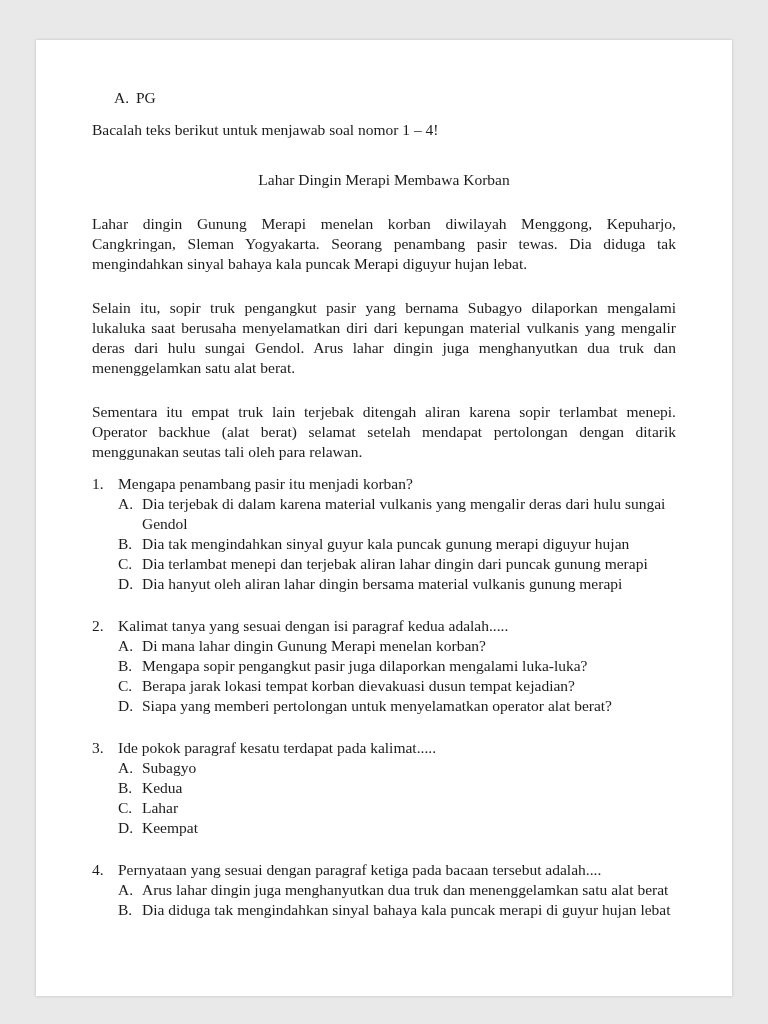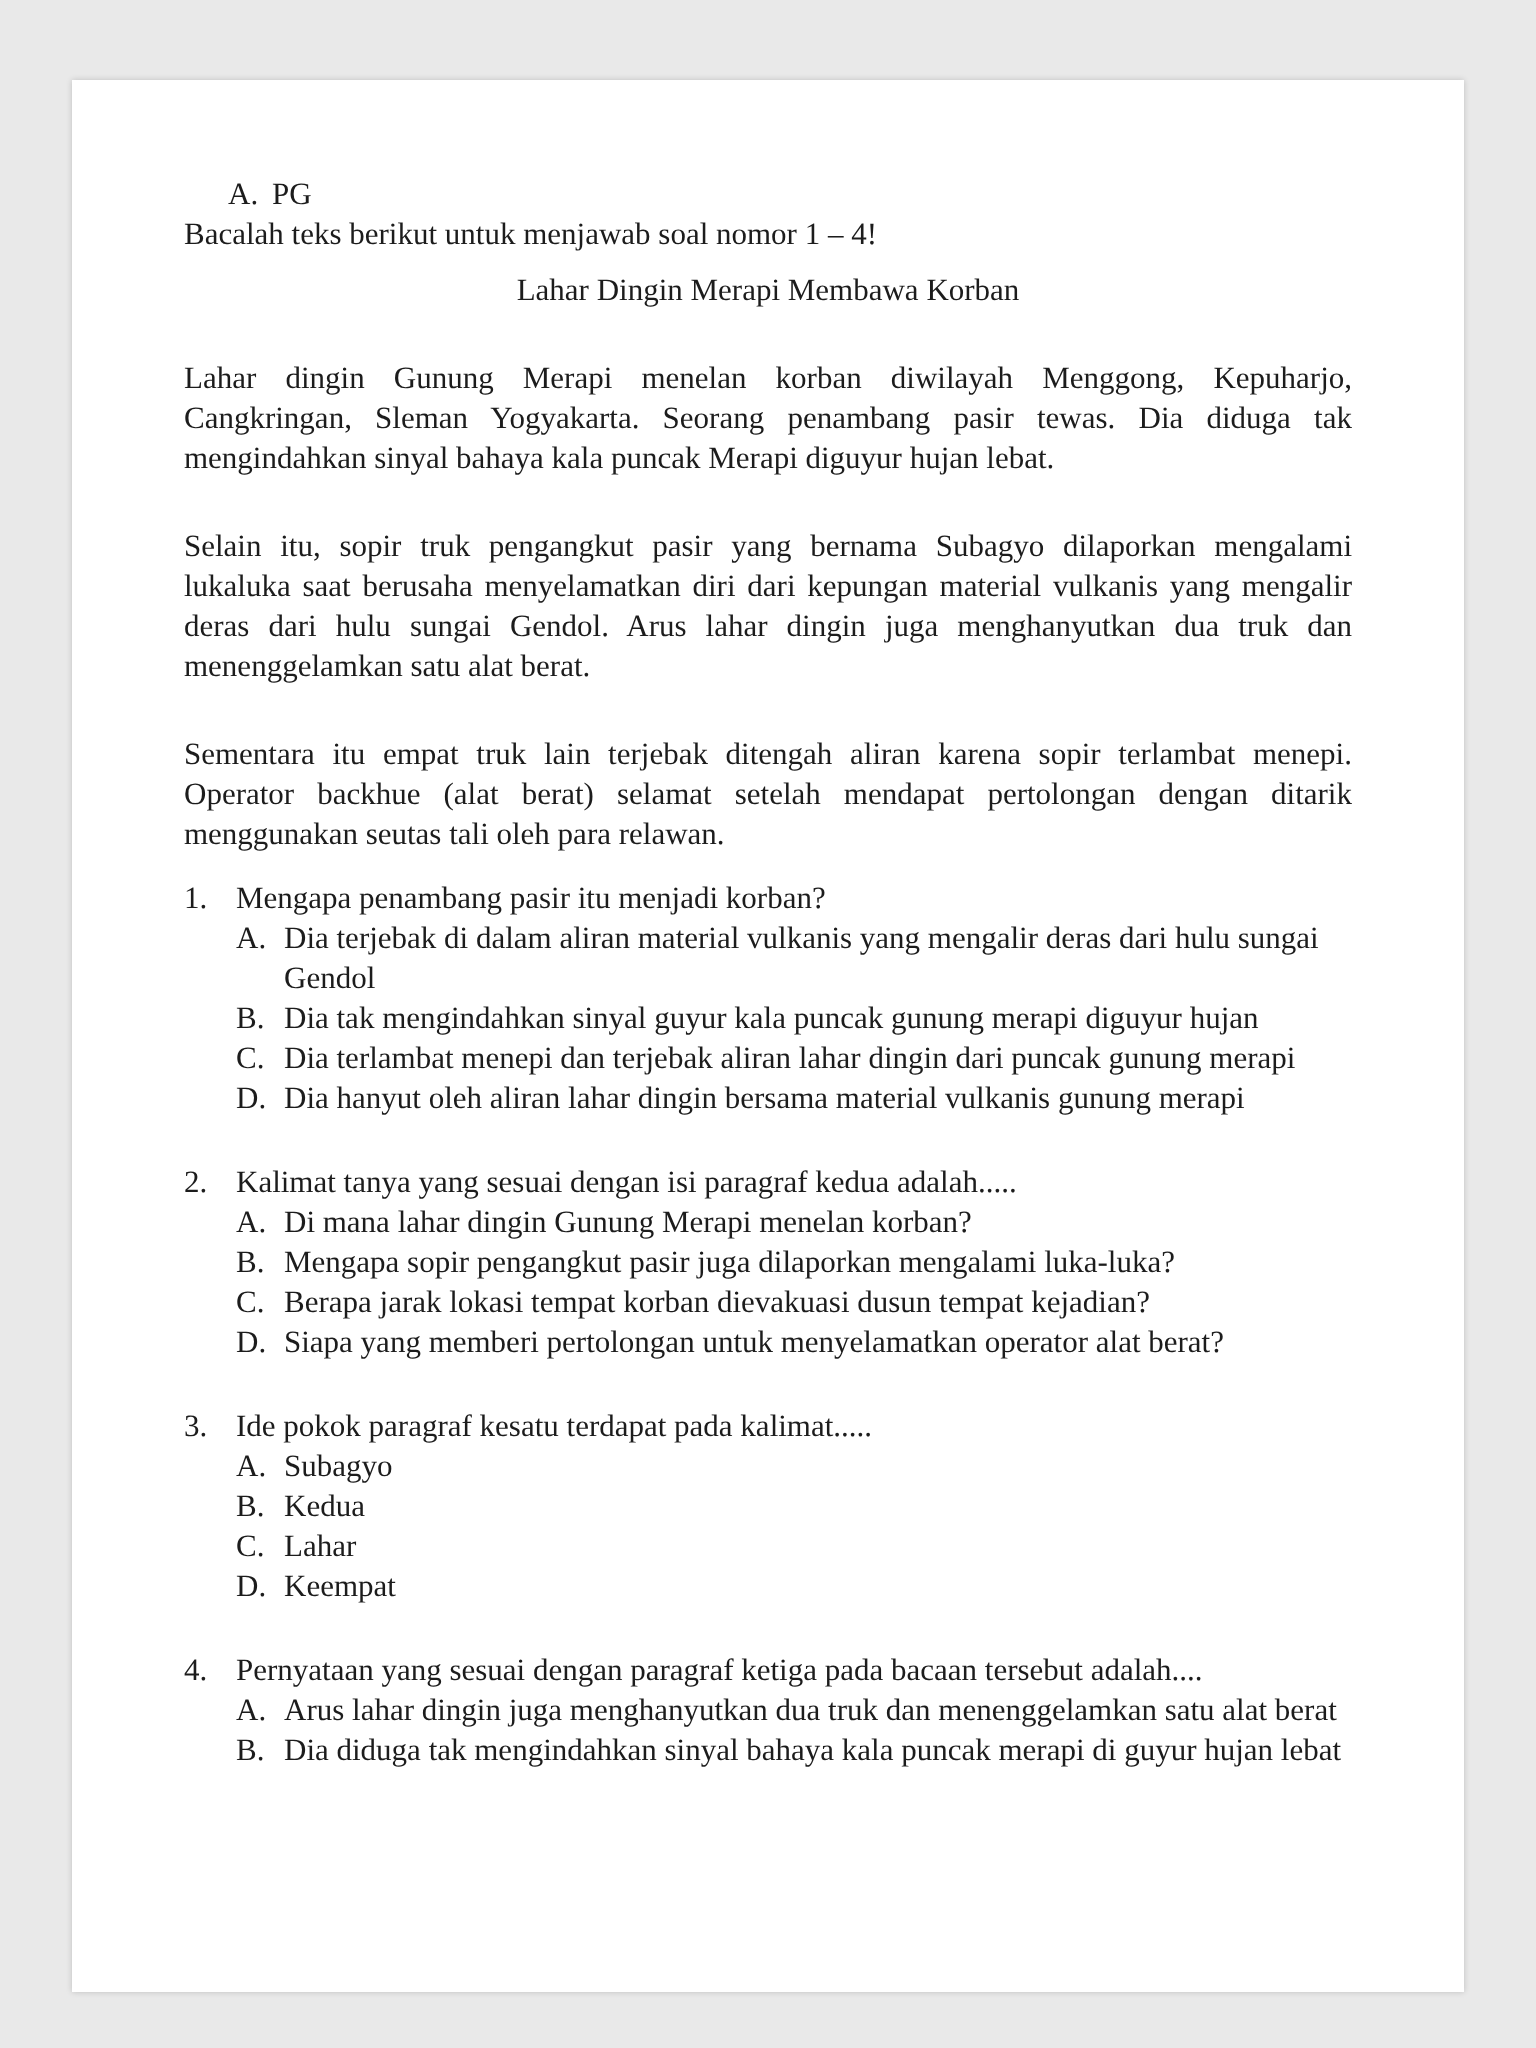--- a/index.html
+++ b/index.html
@@ -30,23 +30,23 @@
   }
   .content {
     font-size: 15.5px;
     line-height: 20px;
   }
   .section-head {
     margin-left: 22px;
     display: flex;
   }
   .section-head .sec-label { width: 22px; flex-shrink: 0; }
-  .instruction { }
+  .instruction { margin-top: 12px; }
   .doc-title {
-    margin-top: 8px;
+    margin-top: 30px;
     text-align: center;
   }
   .para {
     margin-top: 24px;
     text-align: justify;
   }
   .source { margin-top: 11px; }
   .questions { margin-top: 2px; }
   .question { margin-top: 12px; }
   .question + .question { margin-top: 22px; }
@@ -82,21 +82,21 @@
       <div class="questions">
 
         <div class="question">
           <div class="q-head">
             <span class="q-num">1.</span>
             <span class="q-text">Mengapa penambang pasir itu menjadi korban?</span>
           </div>
           <div class="options">
             <div class="option">
               <span class="opt-label">A.</span>
-              <span class="opt-text">Dia terjebak di dalam aliran material vulkanis yang mengalir deras dari hulu sungai Gendol</span>
+              <span class="opt-text">Dia terjebak di dalam karena material vulkanis yang mengalir deras dari hulu sungai Gendol</span>
             </div>
             <div class="option">
               <span class="opt-label">B.</span>
               <span class="opt-text">Dia tak mengindahkan sinyal guyur kala puncak gunung merapi diguyur hujan</span>
             </div>
             <div class="option">
               <span class="opt-label">C.</span>
               <span class="opt-text">Dia terlambat menepi dan terjebak aliran lahar dingin dari puncak gunung merapi</span>
             </div>
             <div class="option">

